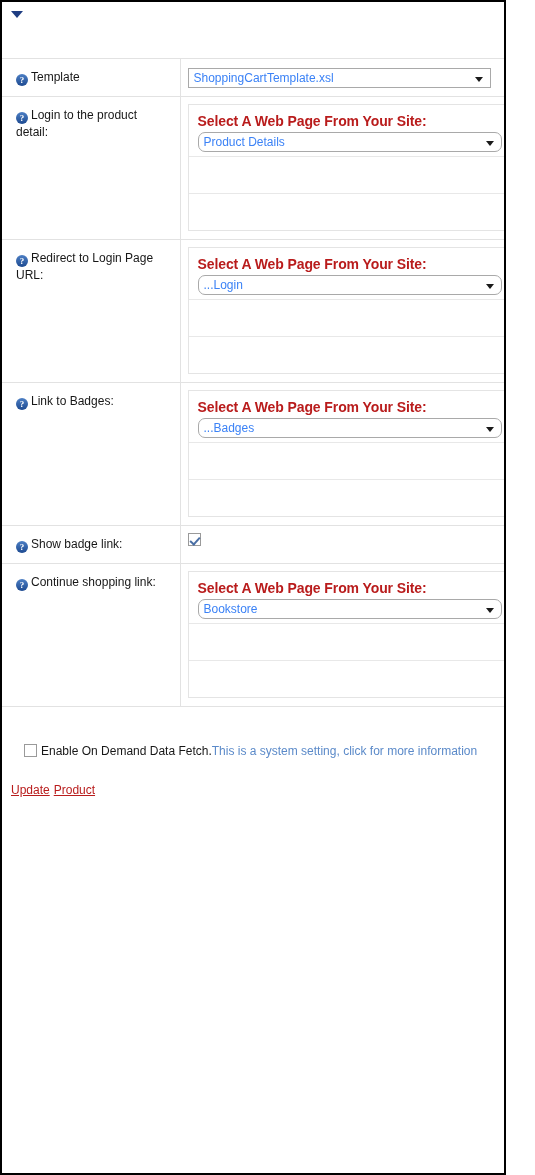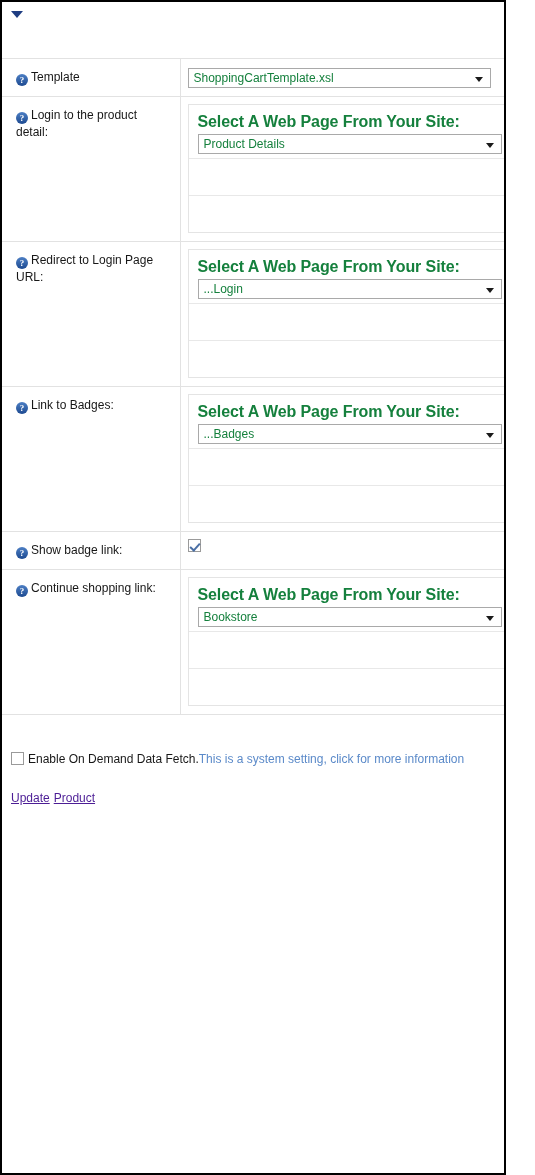--- a/index.html
+++ b/index.html
@@ -93,21 +93,21 @@
 
   
   .select-box {
     position: relative;
     box-sizing: border-box;
     height: 20px;
     border: 1px solid #a9a9a9;
     background: #ffffff;
     font-size: 12px;
     line-height: 18px;
-    color: #15803d;
+    color: #3b82f6;
     padding: 0 24px 0 5px;
     white-space: nowrap;
     overflow: hidden;
   }
   .select-box .caret {
     position: absolute;
     right: 7px;
     top: 8px;
     width: 0;
     height: 0;
@@ -124,29 +124,30 @@
   .picker-panel {
     border: 1px solid #e4e4e4;
     background: #ffffff;
     width: 344px;
     box-sizing: border-box;
   }
   .picker-head {
     padding: 8px 9px 4px 9px;
   }
   .picker-title {
-    font-size: 16px;
+    font-size: 14px;
     font-weight: bold;
-    color: #15803d;
+    color: #b91c1c;
     display: block;
     margin-bottom: 3px;
     letter-spacing: -0.1px;
   }
   .picker-select {
     width: 304px;
+    border-radius: 7px;
   }
   .picker-row {
     height: 36px;
     border-top: 1px solid #e8e8e8;
   }
 
   
   .checkbox {
     display: inline-block;
     box-sizing: border-box;
@@ -172,40 +173,40 @@
     padding-top: 10px;
     padding-left: 9px;
   }
 
   
   .footer {
     padding: 36px 0 0 0;
     background: #ffffff;
   }
   .footer-row {
-    padding: 0 0 0 9px;
+    padding: 0 0 0 22px;
     line-height: 16px;
     white-space: nowrap;
   }
   .footer-label {
     font-size: 12px;
     color: #171717;
     margin-left: 4px;
   }
   .system-link {
     font-size: 12px;
     color: #5b8ac9;
     text-decoration: none;
   }
   .action-links {
     padding: 24px 0 0 9px;
   }
   .action-link {
     font-size: 12px;
-    color: #4c1d95;
+    color: #b91c1c;
     text-decoration: underline;
     margin-right: 4px;
   }
 </style>
 </head>
 <body>
 
 <div class="page">
 
   <div class="top-bar">

